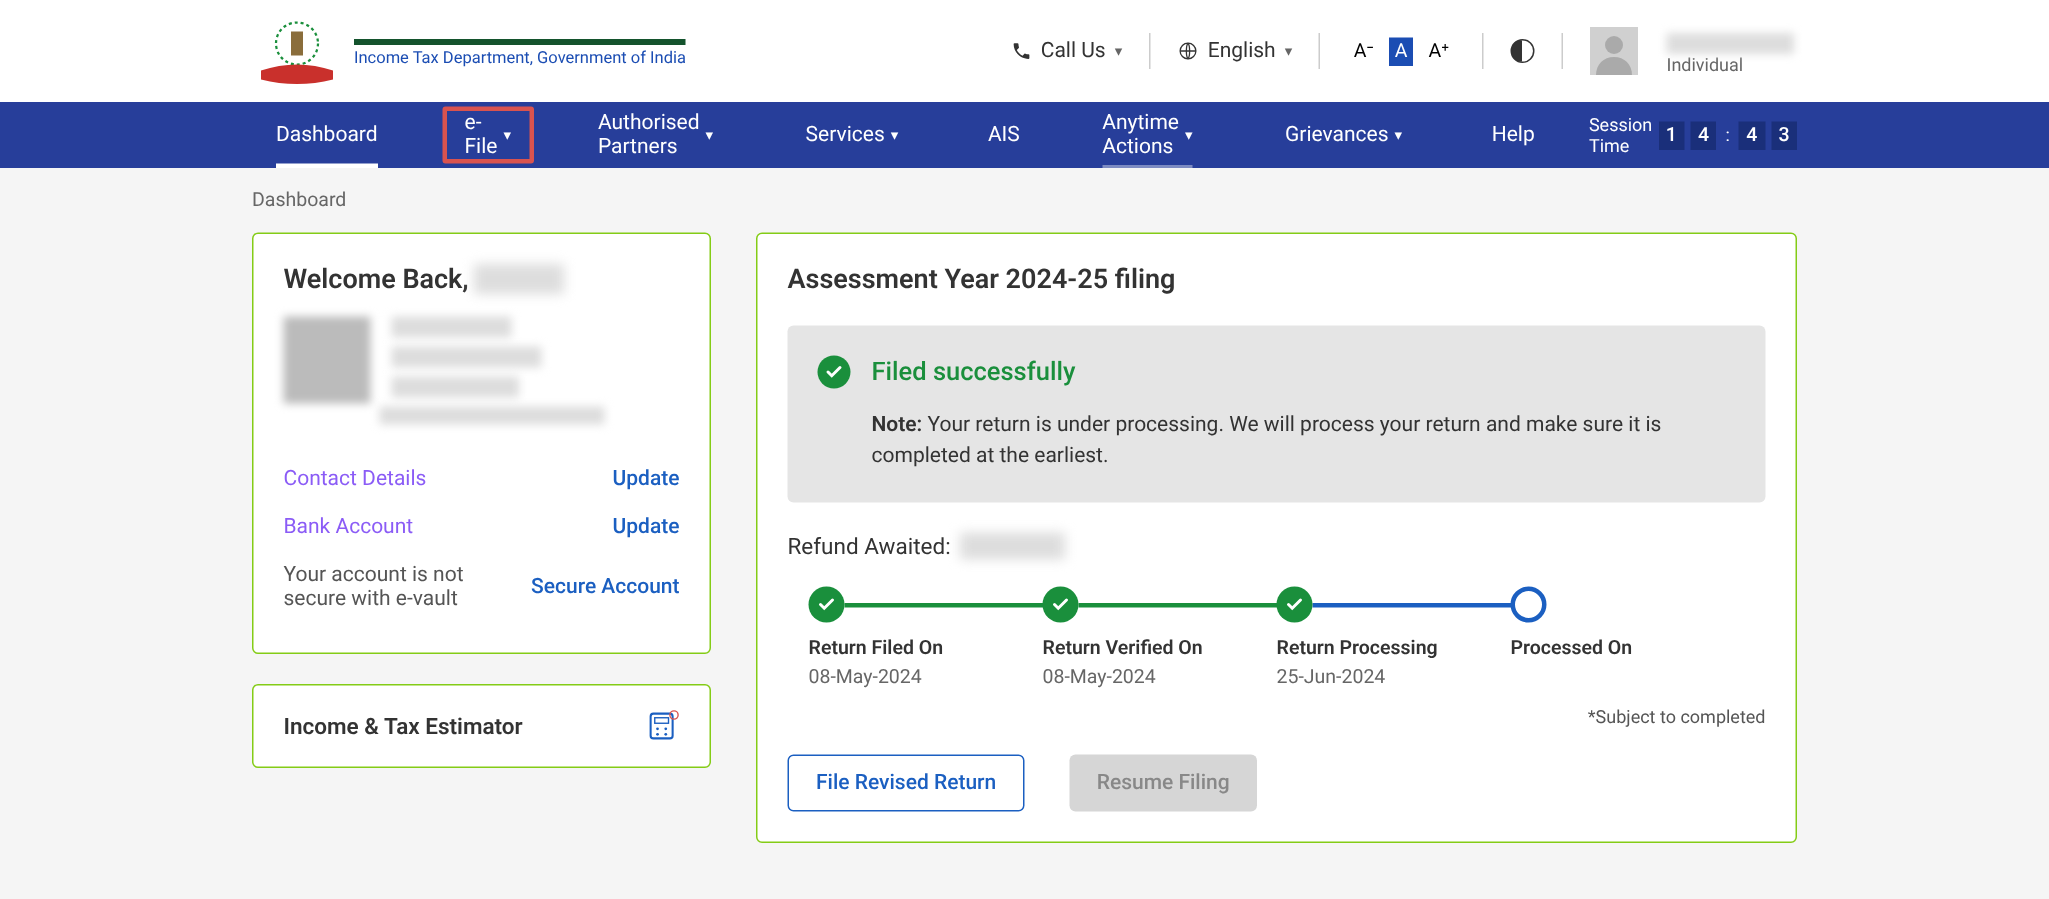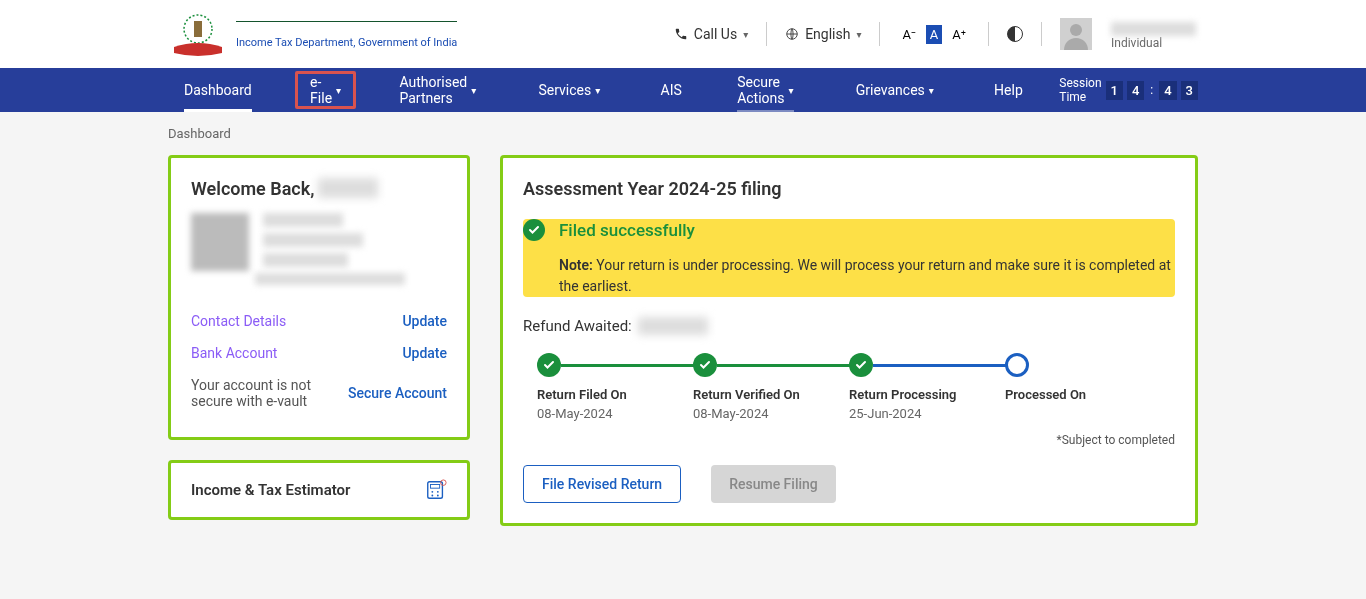--- a/index.html
+++ b/index.html
@@ -6,21 +6,21 @@
 body { background: #f5f5f5; width: 1366px; height: 599px; overflow: hidden; }
 
 
 .header { background: #fff; height: 68px; display: flex; align-items: center; padding: 0 0 0 168px; }
 .logo-area { display: flex; align-items: center; gap: 8px; }
 .logo-emblem { width: 60px; height: 50px; position: relative; }
 .logo-emblem svg { width: 100%; height: 100%; }
 .logo-text { display: flex; flex-direction: column; }
 .logo-title { color: #1b4db3; font-size: 22px; font-weight: 500; display: flex; align-items: baseline; gap: 4px; }
 .logo-tagline { color: #d9534f; font-size: 11px; font-style: italic; }
-.logo-sub { color: #1b4db3; font-size: 11px; border-top: 1px solid #14532d; padding-top: 14px; margin-top: 2px; }
+.logo-sub { color: #1b4db3; font-size: 11px; border-top: 4px solid #14532d; padding-top: 2px; margin-top: 2px; }
 
 .header-tools { margin-left: auto; display: flex; align-items: center; gap: 18px; padding-right: 170px; }
 .tool-item { display: flex; align-items: center; gap: 6px; font-size: 14px; color: #333; cursor: pointer; }
 .tool-item .chev { font-size: 10px; color: #666; }
 .divider { width: 1px; height: 24px; background: #ccc; }
 .font-size-group { display: flex; gap: 6px; align-items: center; }
 .font-btn { font-size: 13px; padding: 2px 4px; cursor: pointer; }
 .font-btn.active { background: #1b4db3; color: #fff; }
 .contrast-icon { width: 16px; height: 16px; border-radius: 50%; background: linear-gradient(90deg, #333 50%, #fff 50%); border: 1px solid #333; }
 .user-area { display: flex; align-items: flex-end; gap: 19px; }
@@ -48,21 +48,21 @@
 .nav-gap-8 { width: 42px; }
 
 
 .breadcrumb { padding: 14px 168px; font-size: 13px; color: #666; }
 
 
 .main { display: flex; gap: 30px; padding: 0 168px; }
 .left-col { width: 322px; display: flex; flex-direction: column; gap: 20px; }
 .right-col { flex: 1; }
 
-.card { background: #fff; border: 3px solid #84cc16; border-radius: 4px; padding: 20px; }
+.card { background: #fff; border: 1px solid #84cc16; border-radius: 4px; padding: 20px; }
 
 
 .welcome-title { font-size: 18px; font-weight: 600; color: #333; margin-bottom: 14px; display: flex; gap: 4px; }
 .welcome-name { filter: blur(4px); background: #ddd; width: 60px; height: 20px; }
 .welcome-body { display: flex; gap: 14px; margin-bottom: 20px; }
 .welcome-avatar { width: 58px; height: 58px; background: #bbb; filter: blur(3px); }
 .welcome-details { display: flex; flex-direction: column; gap: 6px; }
 .detail-line { background: #ddd; height: 14px; filter: blur(3px); }
 .dl1 { width: 80px; }
 .dl2 { width: 100px; }
@@ -74,21 +74,21 @@
 .info-link { color: #1b5fc1; cursor: pointer; font-weight: 500; }
 .info-desc { color: #555; font-size: 14px; max-width: 140px; }
 
 
 .estimator-card { display: flex; justify-content: space-between; align-items: center; padding: 16px 20px; }
 .estimator-title { font-size: 15px; font-weight: 600; color: #333; }
 .estimator-icon { width: 22px; height: 22px; }
 
 
 .filing-title { font-size: 18px; font-weight: 600; color: #333; margin-bottom: 20px; }
-.status-box { background: #fde047; border-radius: 4px; margin-bottom: 20px; }
+.status-box { background: #e5e5e5; border-radius: 4px; padding: 20px; margin-bottom: 20px; }
 .status-header { display: flex; align-items: center; gap: 14px; margin-bottom: 14px; }
 .check-circle { width: 22px; height: 22px; background: #1a8f3c; border-radius: 50%; display: flex; align-items: center; justify-content: center; }
 .check-circle svg { width: 12px; height: 12px; }
 .status-text { color: #1a8f3c; font-size: 17px; font-weight: 500; }
 .status-note { font-size: 14px; color: #333; padding-left: 36px; line-height: 1.5; }
 .status-note b { font-weight: 600; }
 
 .refund-row { font-size: 15px; color: #333; margin-bottom: 18px; display: flex; align-items: center; gap: 6px; }
 .refund-amt { filter: blur(4px); background: #ddd; width: 70px; height: 18px; }
 
@@ -189,21 +189,21 @@
   <div class="nav-item">
       <span>Services</span>
       <span class="nav-chev">▾</span>
     </div>
   <div class="nav-gap-4"></div>
   <div class="nav-item">
       <span>AIS</span>
     </div>
   <div class="nav-gap-1"></div>
   <div class="nav-item pending">
-      <span>Secure Actions</span>
+      <span>Anytime Actions</span>
       <span class="nav-chev">▾</span>
     </div>
   <div class="nav-gap-6"></div>
   <div class="nav-item">
       <span>Grievances</span>
       <span class="nav-chev">▾</span>
     </div>
   <div class="nav-gap-7"></div>
   <div class="nav-item">
       <span>Help</span>

